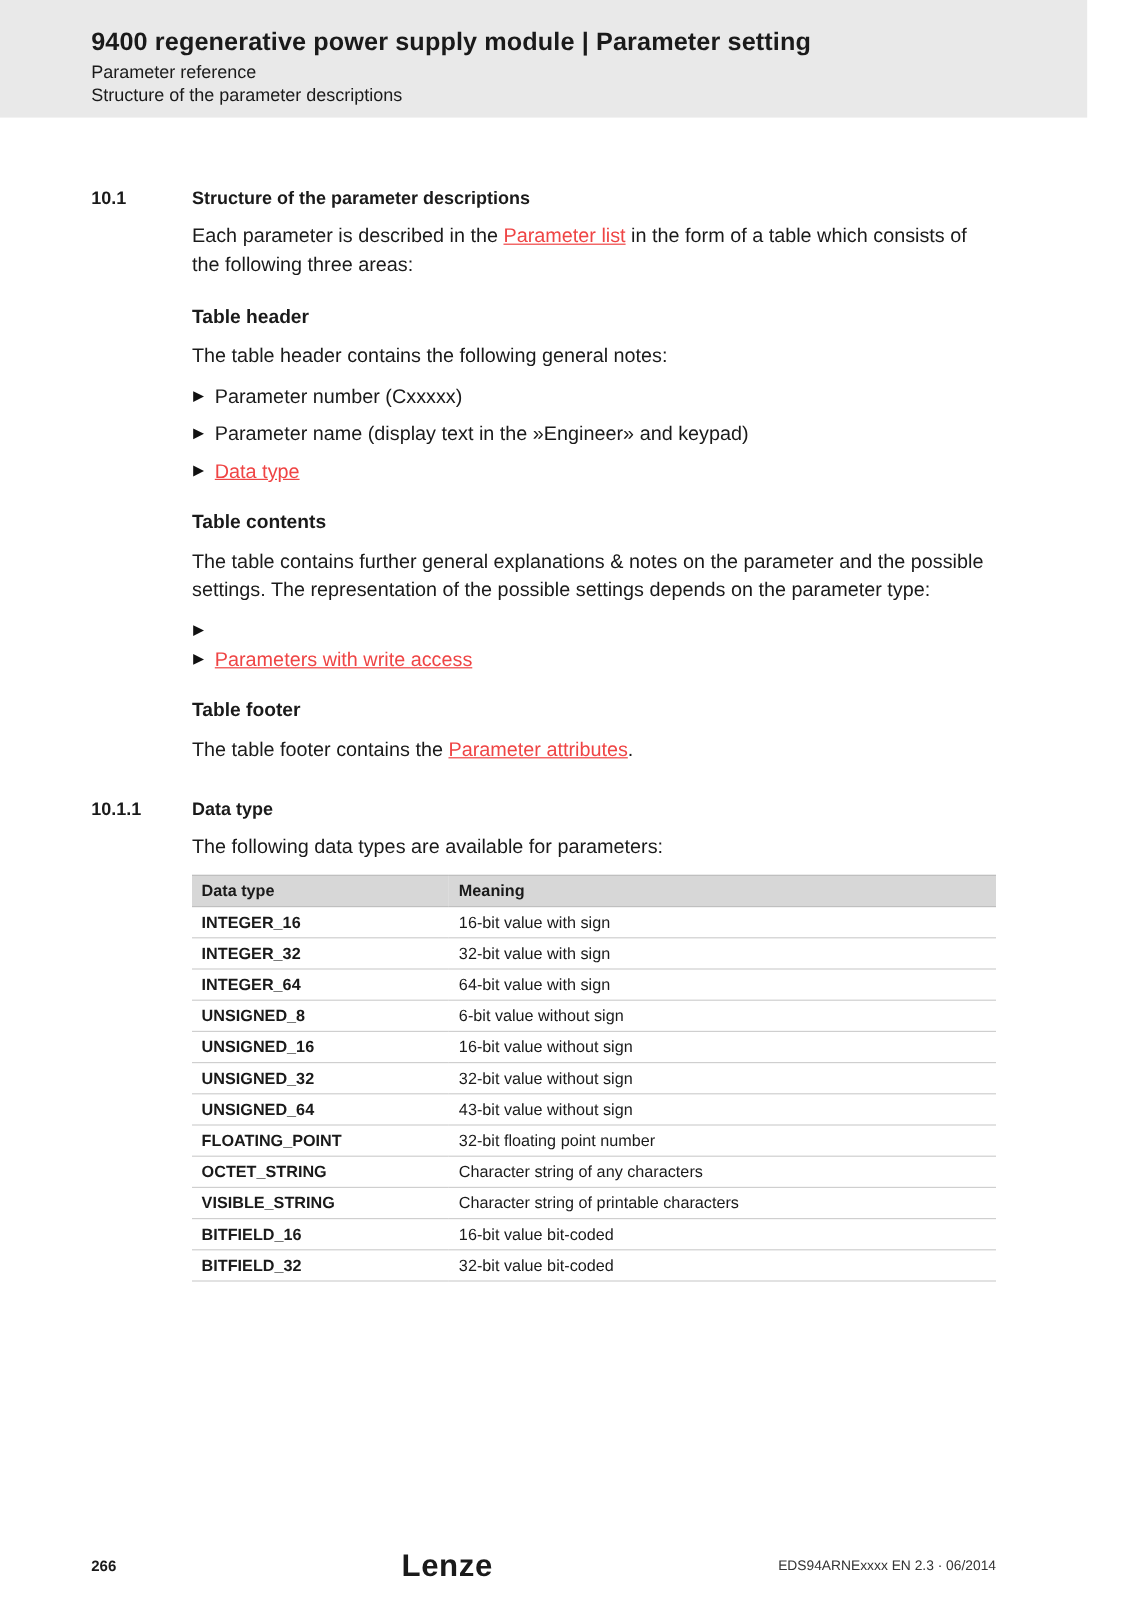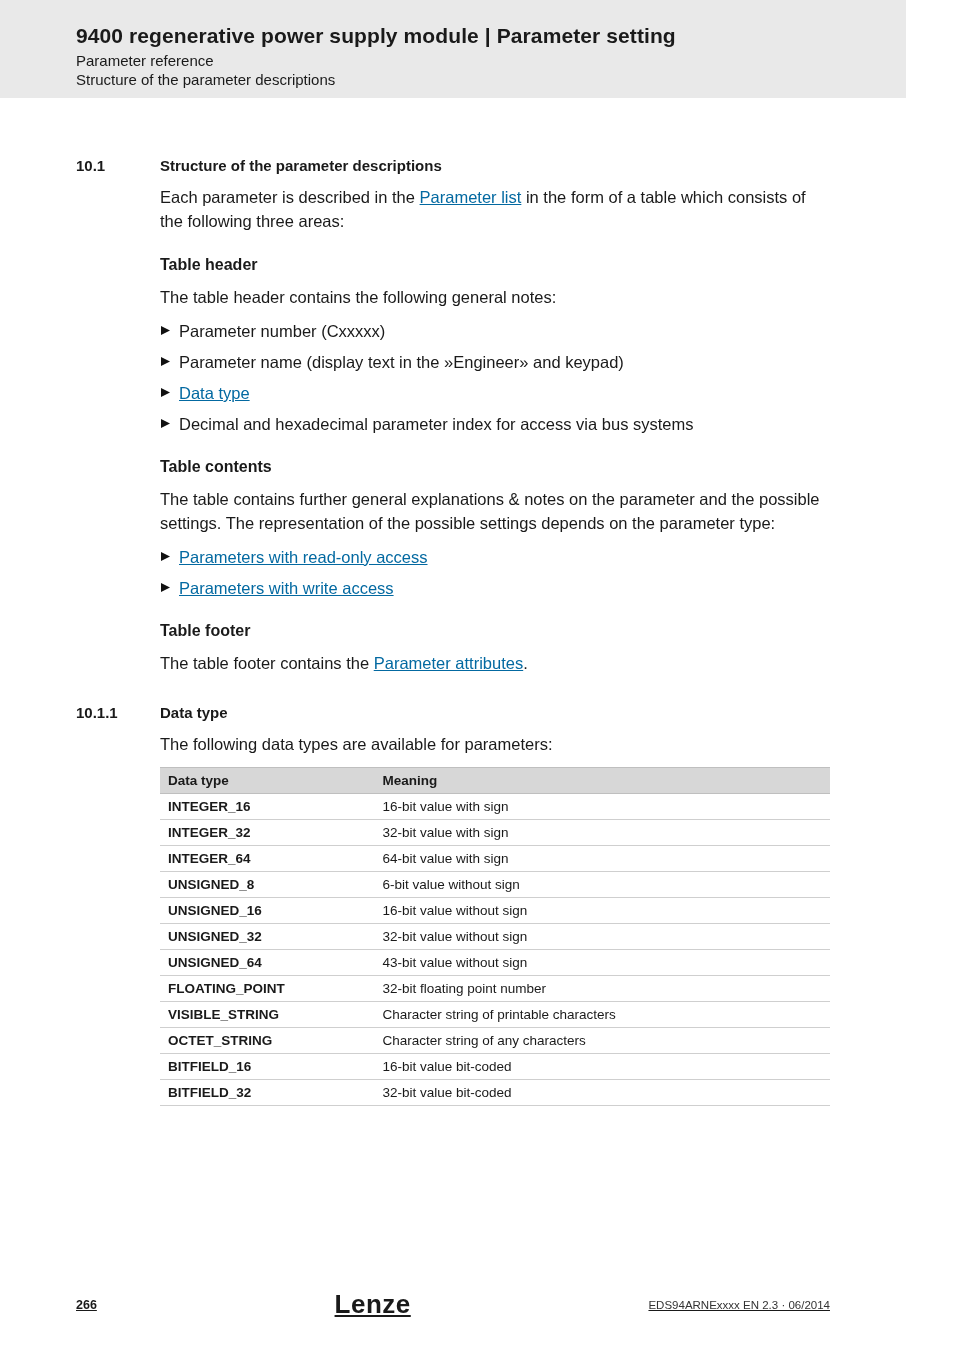--- a/index.html
+++ b/index.html
@@ -12,26 +12,26 @@
   .content { padding: 43px 76px 0 76px; }
   .sec-row { display: flex; margin-top: 16px; }
   .sec-num { width: 84px; font-weight: 700; font-size: 15px; flex-shrink: 0; }
   .sec-title { font-weight: 700; font-size: 15px; }
   .body-block { margin-left: 84px; }
   .para { font-size: 16.5px; line-height: 1.45; margin-top: 12px; }
   .subhead { font-weight: 700; font-size: 16px; margin-top: 22px; }
   .bullets { margin-top: 10px; }
   .bullet-row { display: flex; align-items: flex-start; margin-top: 8px; font-size: 16.5px; line-height: 1.4; text-align: center; }
   .bullet-row svg { flex-shrink: 0; margin-right: 8px; margin-top: 5px; }
-  a.link { color: #0369a1; }
+  a.link { color: #ef4444; }
   table.data { width: 100%; border-collapse: collapse; margin-top: 10px; font-size: 13.5px; }
   table.data th { background: #d7d7d7; text-align: left; font-weight: 700; padding: 5px 8px; border-top: 1px solid #bfbfbf; border-bottom: 1px solid #bfbfbf; }
   table.data td { padding: 5px 8px; border-bottom: 1px solid #cfcfcf; }
   table.data td.dt { font-weight: 700; width: 32%; }
-  .footer { position: absolute; bottom: 30px; left: 0; width: 100%; padding: 0 76px; display: flex; align-items: center; justify-content: space-between; font-size: 12.5px; text-decoration: underline; }
+  .footer { position: absolute; bottom: 30px; left: 0; width: 100%; padding: 0 76px; display: flex; align-items: center; justify-content: space-between; font-size: 12.5px; }
   .footer .pnum { font-weight: 700; }
   .footer .logo { font-weight: 800; font-size: 26px; letter-spacing: 0.5px; }
   .footer .doc { font-size: 11.5px; color: #333; }
 </style>
 </head>
 <body>
 
 <div class="page">
   <div class="header-band">
     <div class="header-title">9400 regenerative power supply module | Parameter setting</div>
@@ -65,36 +65,29 @@
               <path d="M1 1 L10 5.5 L1 10 Z" fill="#111"></path>
             </svg>
           <span>Parameter name (display text in the »Engineer» and keypad)</span>
         </div>
         <div class="bullet-row">
           <svg width="11" height="11" viewBox="0 0 11 11">
               <path d="M1 1 L10 5.5 L1 10 Z" fill="#111"></path>
             </svg>
           <a href="#" class="link">Data type</a>
         </div>
-        <div class="bullet-row">
-          <svg width="11" height="11" viewBox="0 0 11 11">
-              <path d="M1 1 L10 5.5 L1 10 Z" fill="#111"></path>
-            </svg>
-          <span>Decimal and hexadecimal parameter index for access via bus systems</span>
-        </div>
       </div>
 
       <div class="subhead">Table contents</div>
       <p class="para">The table contains further general explanations &amp; notes on the parameter and the possible settings. The representation of the possible settings depends on the parameter type:</p>
       <div class="bullets">
         <div class="bullet-row">
           <svg width="11" height="11" viewBox="0 0 11 11">
               <path d="M1 1 L10 5.5 L1 10 Z" fill="#111"></path>
             </svg>
-          <a href="#" class="link">Parameters with read-only access</a>
         </div>
         <div class="bullet-row">
           <svg width="11" height="11" viewBox="0 0 11 11">
               <path d="M1 1 L10 5.5 L1 10 Z" fill="#111"></path>
             </svg>
           <a href="#" class="link">Parameters with write access</a>
         </div>
       </div>
 
       <div class="subhead">Table footer</div>
@@ -144,26 +137,26 @@
             </tr>
             <tr>
               <td class="dt">UNSIGNED_64</td>
               <td>43-bit value without sign</td>
             </tr>
             <tr>
               <td class="dt">FLOATING_POINT</td>
               <td>32-bit floating point number</td>
             </tr>
             <tr>
+              <td class="dt">OCTET_STRING</td>
+              <td>Character string of any characters</td>
+            </tr>
+            <tr>
               <td class="dt">VISIBLE_STRING</td>
               <td>Character string of printable characters</td>
-            </tr>
-            <tr>
-              <td class="dt">OCTET_STRING</td>
-              <td>Character string of any characters</td>
             </tr>
             <tr>
               <td class="dt">BITFIELD_16</td>
               <td>16-bit value bit-coded</td>
             </tr>
             <tr>
               <td class="dt">BITFIELD_32</td>
               <td>32-bit value bit-coded</td>
             </tr>
           </tbody>

